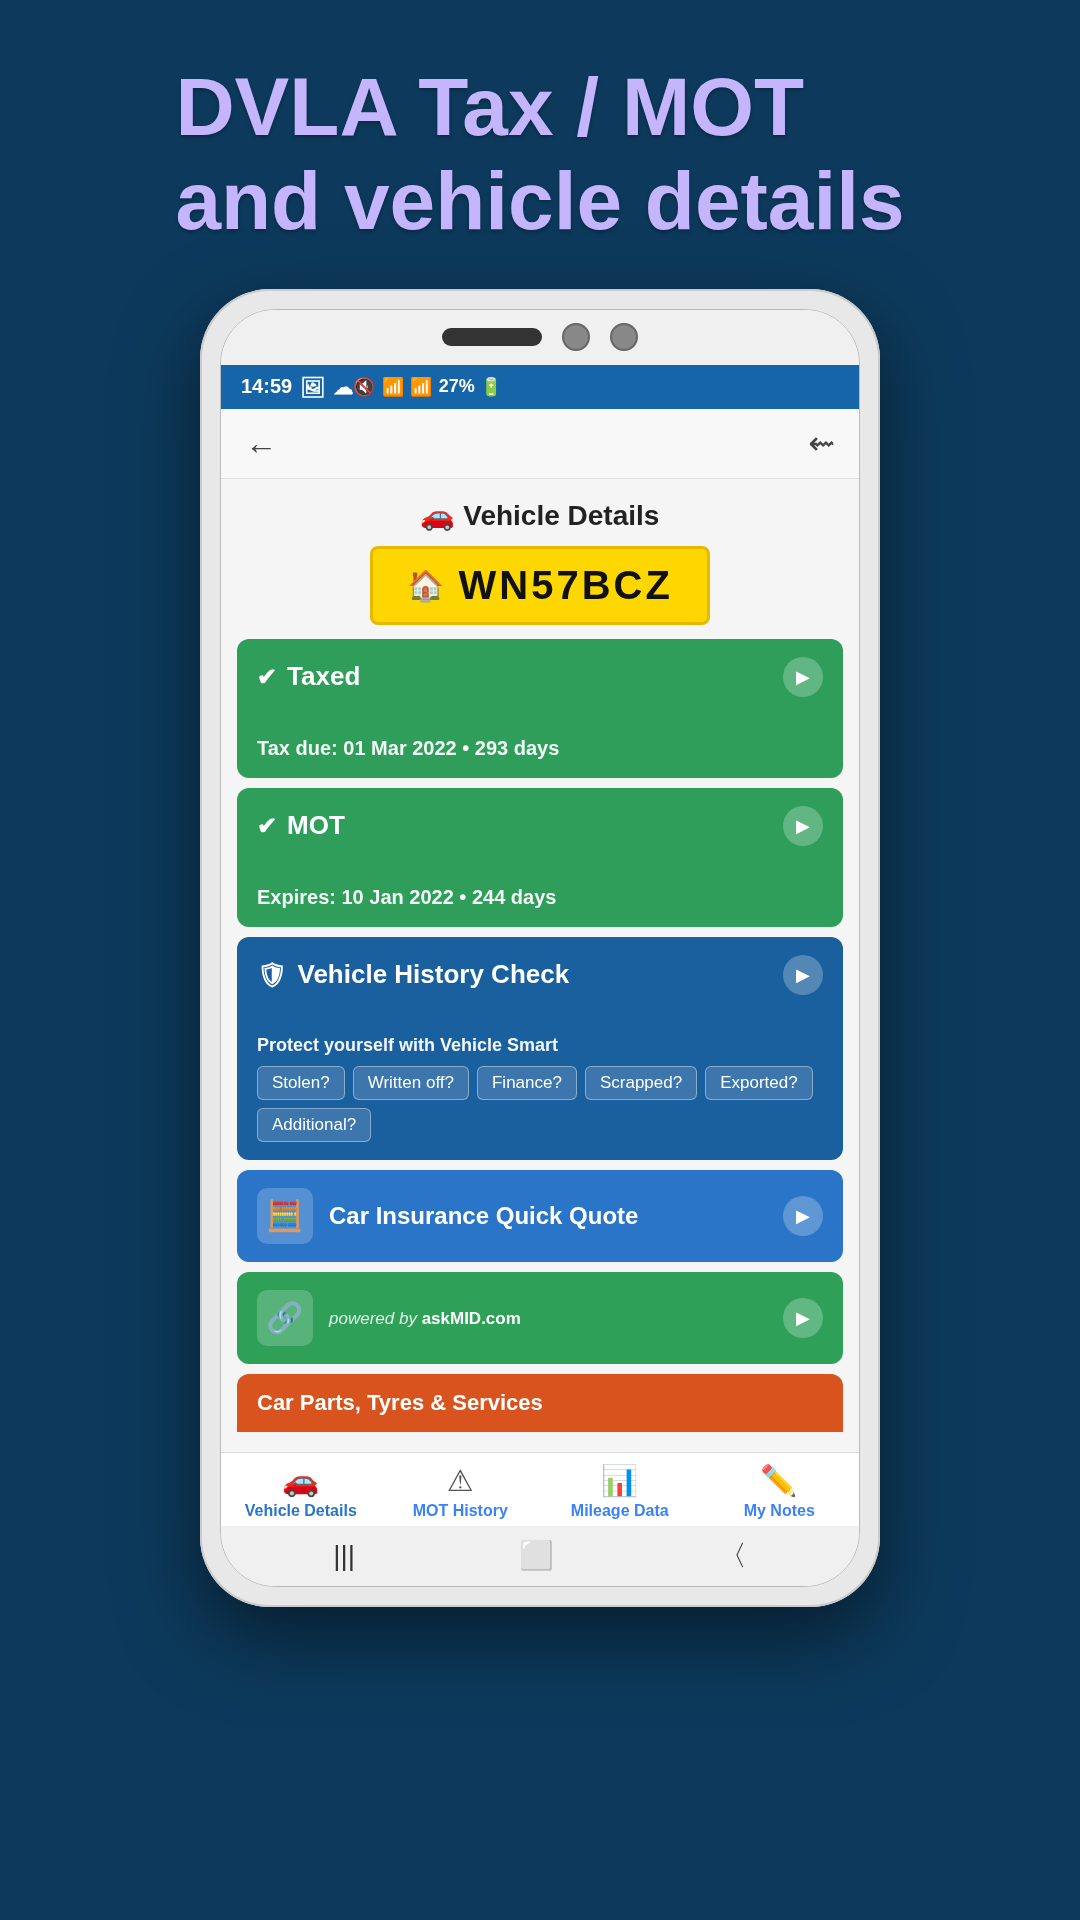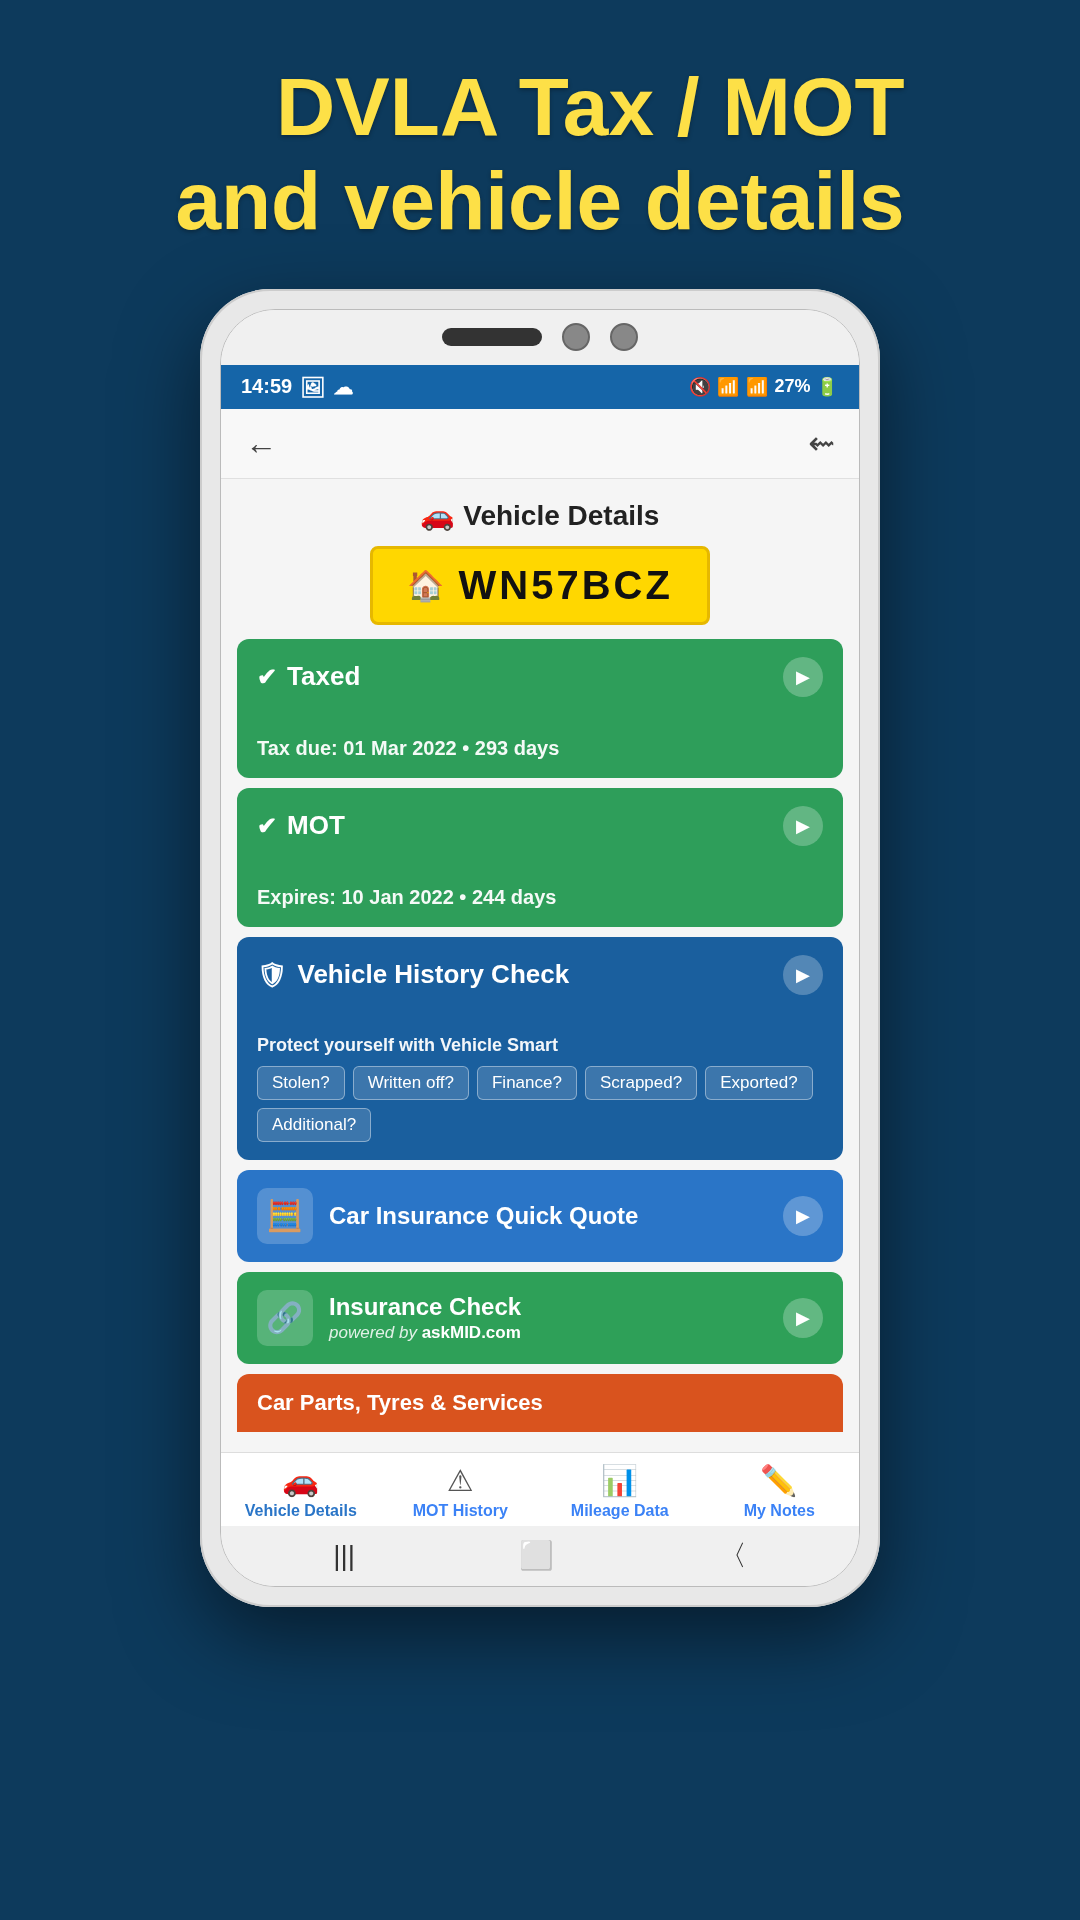--- a/index.html
+++ b/index.html
@@ -11,23 +11,23 @@
       background-color: #0d3a5c;
       font-family: 'Helvetica Neue', Arial, sans-serif;
       overflow: hidden;
       display: flex;
       flex-direction: column;
       align-items: center;
     }
 
     
     .page-header {
-      text-align: right;
+      text-align: left;
       padding: 60px 80px 40px;
-      color: #fde047;
+      color: #c4b5fd;
     }
 
     .page-header h1 {
       font-size: 82px;
       font-weight: 900;
       line-height: 1.15;
       text-shadow: 0 2px 4px rgba(0,0,0,0.3);
     }
 
     
@@ -73,21 +73,21 @@
       border-radius: 50%;
       border: 2px solid #666;
     }
 
     
     .status-bar {
       background: #1565a8;
       height: 44px;
       display: flex;
       align-items: center;
-      justify-content: space-between;
+      justify-content: flex-start;
       padding: 0 20px;
       color: white;
       font-size: 20px;
       font-weight: 600;
     }
 
     .status-left { display: flex; align-items: center; gap: 8px; }
     .status-right { display: flex; align-items: center; gap: 6px; font-size: 18px; }
 
     
@@ -417,21 +417,20 @@
             <div class="card-title">Car Insurance Quick Quote</div>
           </div>
           <div class="chevron-circle">▶</div>
         </div>
       </div>
 
       <div class="status-card green-med">
         <div class="card-with-icon">
           <div class="card-icon-box">🔗</div>
           <div class="card-text-group">
-            <div class="card-title">Insurance Check</div>
             <div class="card-sub">
               <span>powered by</span>&nbsp;<strong>askMID.com</strong>
             </div>
           </div>
           <div class="chevron-circle">▶</div>
         </div>
       </div>
 
       <div class="orange-card-partial">
         <div class="orange-card-title">Car Parts, Tyres &amp; Services</div>

